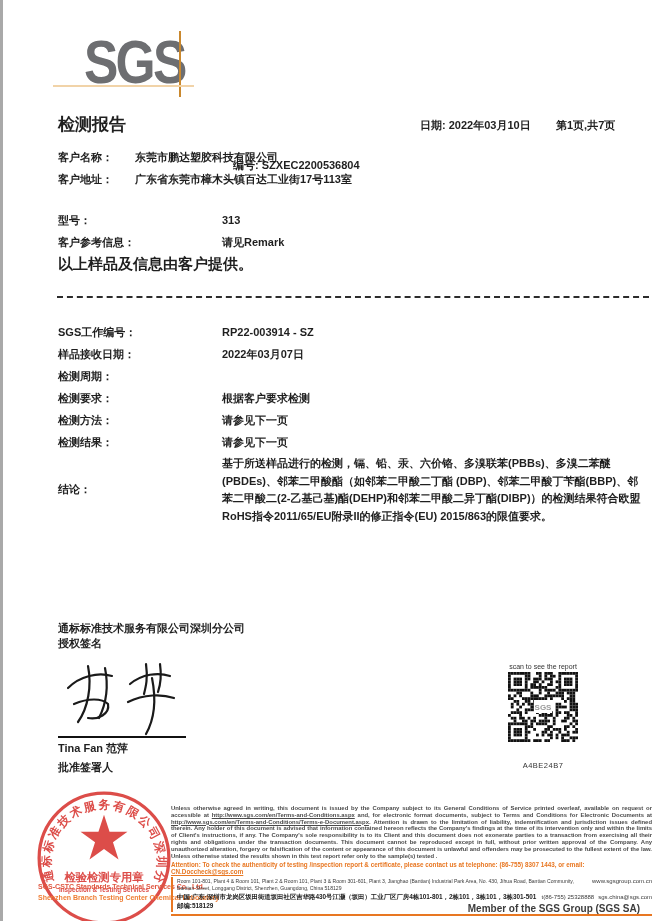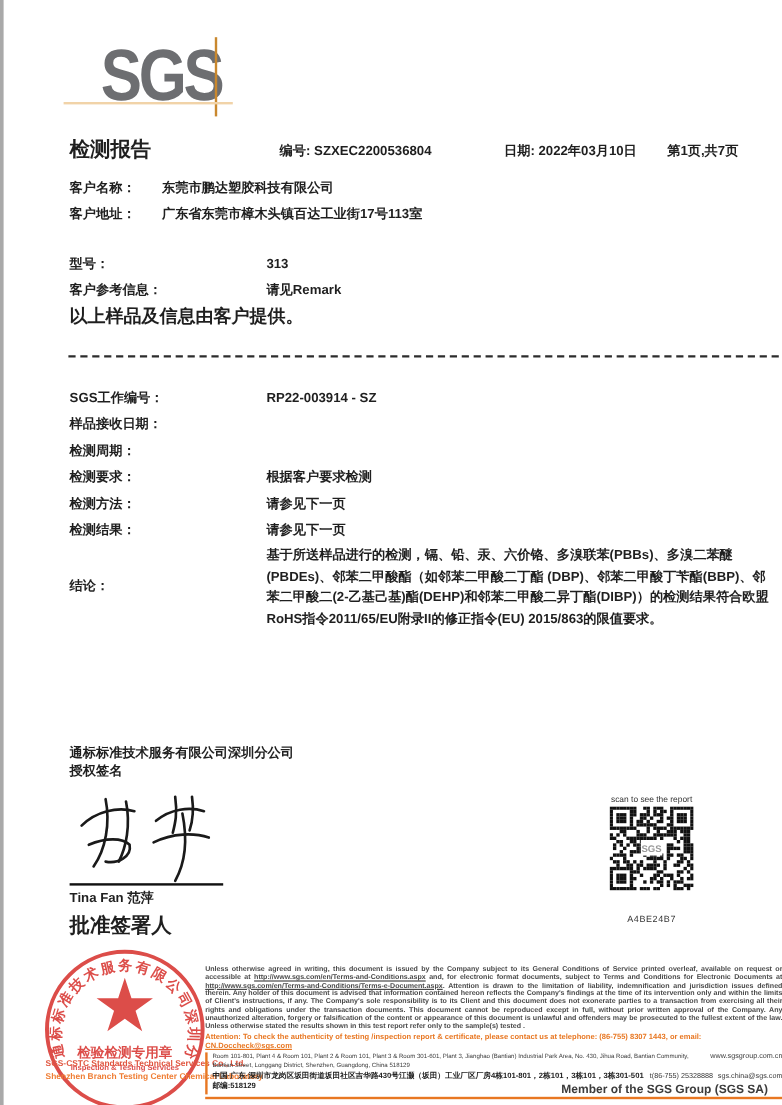--- a/index.html
+++ b/index.html
@@ -16,21 +16,21 @@
   .logo-text {
     font-size:56px; font-weight:800; color:#6d6e71; letter-spacing:-3px;
     transform:scale(.92,1.08); transform-origin:left top; line-height:60px;
   }
   .logo-vline { position:absolute; left:179px; top:31px; width:2px; height:66px; background:#c9882e; }
   .logo-hline { position:absolute; left:53px; top:85px; width:141px; height:2px; background:#f1d3a8; }
 
   
   .report-title { position:absolute; left:58px; top:113px; font-size:17px; font-weight:700; }
   .hrow { position:absolute; top:118px; font-size:11px; font-weight:600; white-space:nowrap; }
-  .hrow.no   { left:233px; }
+  .hrow.no   { left:233px;margin-top:40px; }
   .hrow.date { left:420px; }
   .hrow.pg   { left:556px; }
 
   
   .sec { position:absolute; left:58px; right:8px; }
   .sec-customer { top:146px; }
   .sec-sample   { top:209px; }
   .sec-details  { top:321px; }
   .irow { display:flex; align-items:center; font-size:11px; font-weight:600; line-height:22px; }
   .irow .lbl  { flex:0 0 77px; }
@@ -38,21 +38,21 @@
   .irow .val  { flex:1; }
   .note-row { font-size:15px; font-weight:600; line-height:21px; }
   .dash-sep { position:absolute; left:57px; top:296px; width:592px; border-top:2px dashed #2c2c2c; }
   .conclusion { line-height:17.5px; max-width:428px; padding-top:2px; }
 
   
   .sig-company { position:absolute; left:58px; top:621px; font-size:11px; font-weight:600; line-height:15px; }
   .sig-svg  { position:absolute; left:58px; top:658px; }
   .sig-line { position:absolute; left:58px; top:736px; width:128px; height:2px; background:#111; }
   .sig-name  { position:absolute; left:58px; top:741px; font-size:11px; font-weight:600; }
-  .sig-title { position:absolute; left:58px; top:760px; font-size:17px; font-weight:600; }
+  .sig-title { position:absolute; left:58px; top:760px; font-size:11px; font-weight:600; }
 
   
   .qr-block { position:absolute; left:503px; top:663px; width:80px; text-align:center; }
   .qr-caption { font-size:7px; color:#333; margin-bottom:2px; white-space:nowrap; }
   .qr-code-text { font-size:7.5px; color:#333; margin-top:19px; letter-spacing:.5px; }
 
   
   .stamp { position:absolute; left:34px; top:788px; opacity:.9; }
   .stamp-en1 { position:absolute; left:38px; top:883px; font-size:7px; font-weight:700; color:#e0553f; white-space:nowrap; }
   .stamp-en2 { position:absolute; left:38px; top:894px; font-size:7px; font-weight:700; color:#ef7d33; white-space:nowrap; }
@@ -121,20 +121,21 @@
 
   <div class="dash-sep"></div>
 
   <div class="sec sec-details">
     <div class="irow">
       <span class="lblw">SGS工作编号：</span>
       <span class="val">RP22-003914 - SZ</span>
     </div>
     <div class="irow">
       <span class="lblw">样品接收日期：</span>
+      <span class="val">2022年03月07日</span>
     </div>
     <div class="irow">
       <span class="lblw">检测周期：</span>
     </div>
     <div class="irow">
       <span class="lblw">检测要求：</span>
       <span class="val">根据客户要求检测</span>
     </div>
     <div class="irow">
       <span class="lblw">检测方法：</span>

